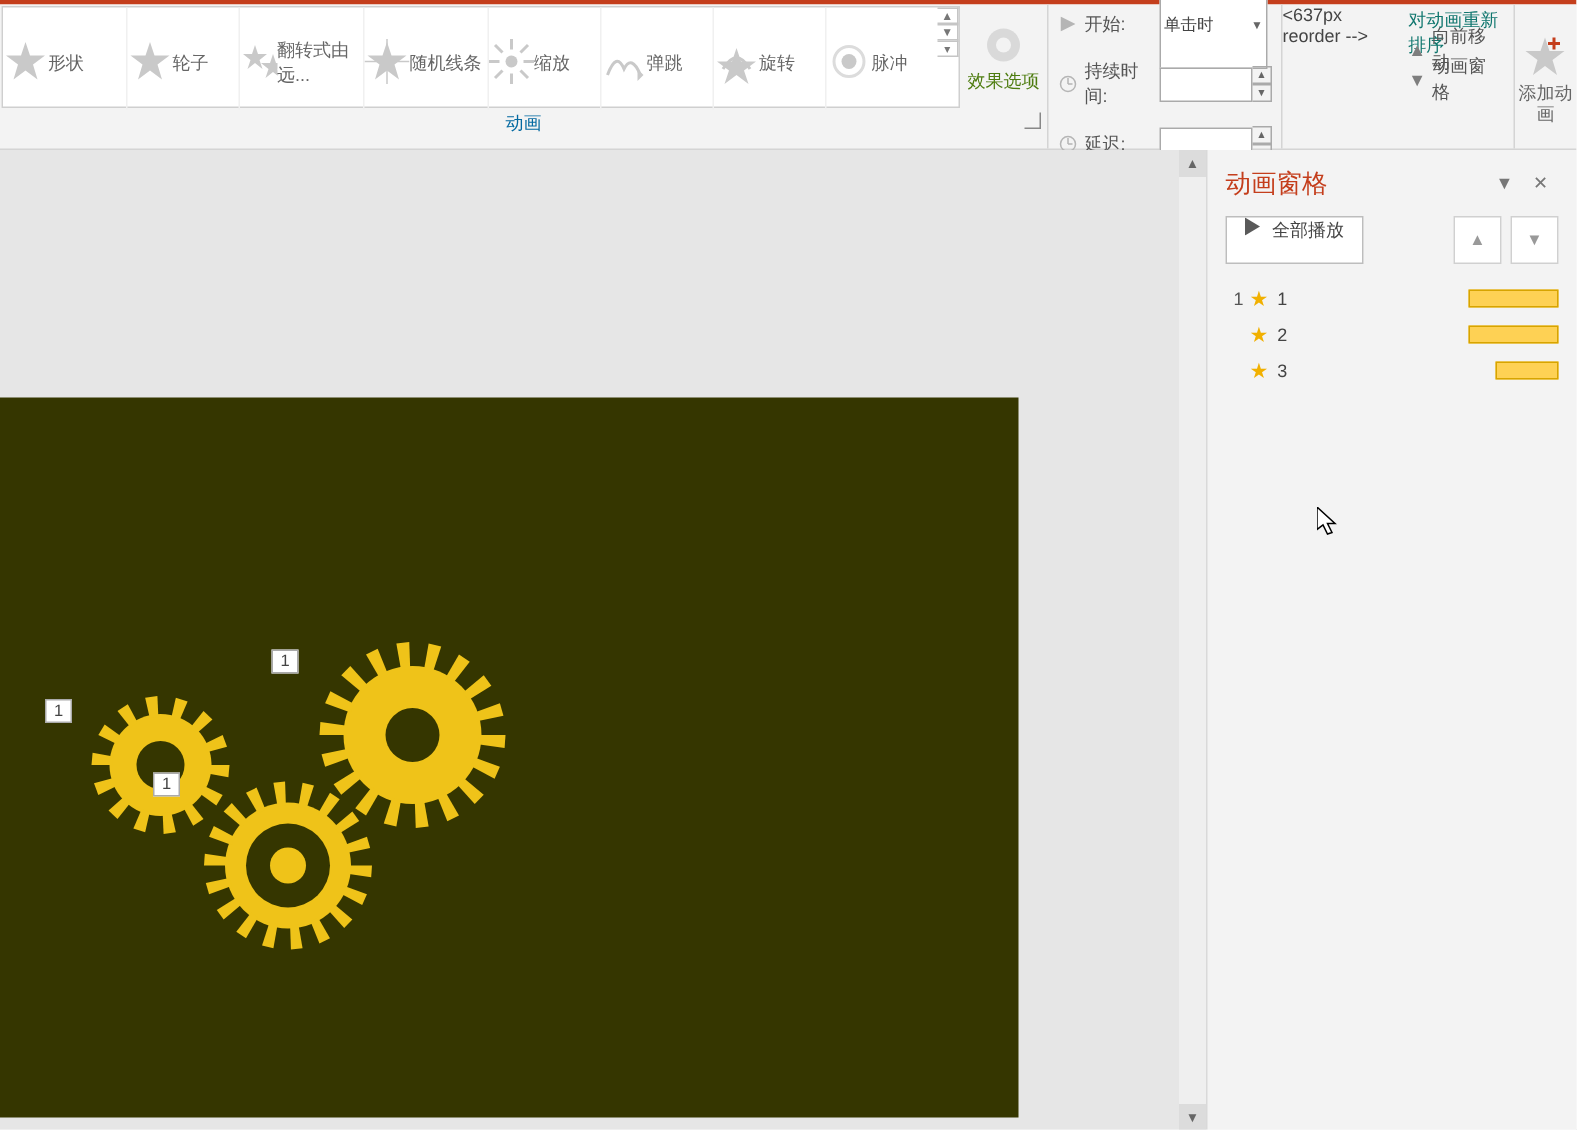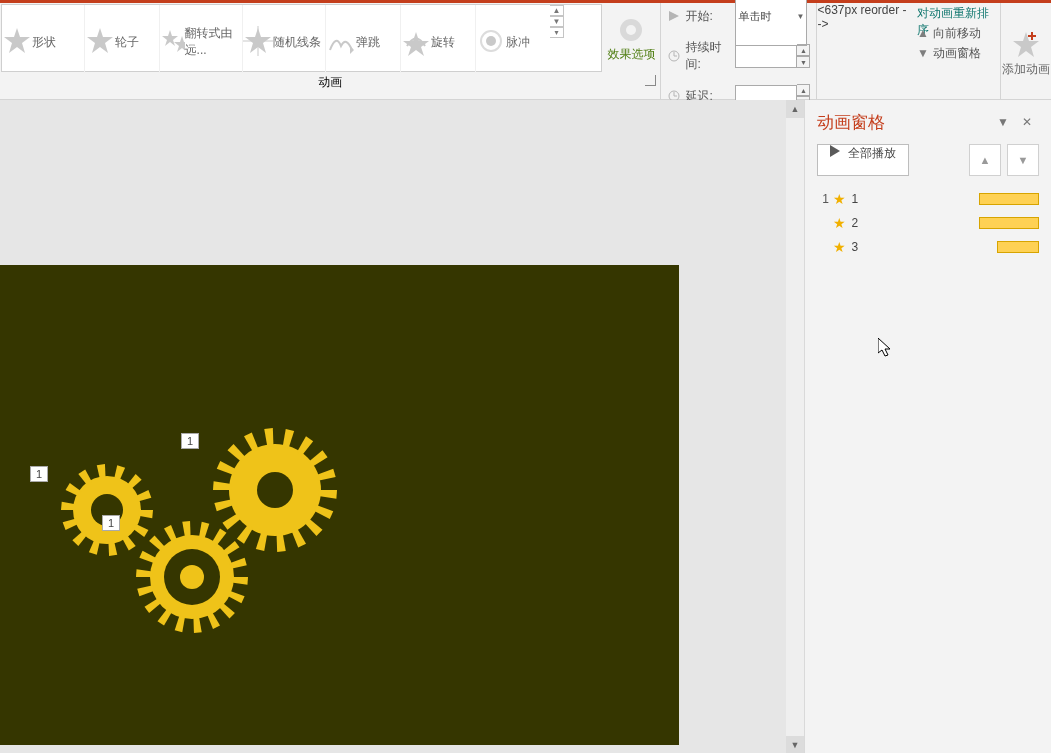--- a/index.html
+++ b/index.html
@@ -1,20 +1,20 @@
 <!DOCTYPE html>
 <html><head>
 <meta charset="utf-8">
 <style>
 html,body{margin:0;padding:0;width:1051px;height:753px;font-family:"Microsoft YaHei","Segoe UI",sans-serif;font-size:12px;overflow:hidden;background:#fff;color:#444}
 .topbar{height:3px;background:#c43e1c}
 .ribbon{height:96px;background:#f3f3f3;border-bottom:1px solid #d4d4d4;display:flex}
 .anim-group{display:flex;flex-direction:column;border-right:1px solid #d4d4d4;height:96px;box-sizing:border-box}
 .anim-items{display:flex;height:66px;align-items:flex-start;border:1px solid #cfcfcf;margin:1px 0 0 1px;background:#fff}
-.grp-label{height:28px;line-height:22px;text-align:center;font-size:12px;color:#000000;display:flex;align-items:flex-start;justify-content:center;padding-top:2px}
+.grp-label{height:28px;line-height:22px;text-align:center;font-size:12px;color:#0369a1;display:flex;align-items:flex-start;justify-content:center;padding-top:2px}
 .anim-btn{width:82px;height:64px;display:flex;align-items:center;justify-content:flex-start;padding-top:4px;border-left:1px solid #f0f0f0;cursor:pointer}
 .anim-btn:first-child{border-left:none}
 .anim-btn .lbl{margin-top:2px;font-size:12px;color:#666}
 .anim-btn.narrow{width:74px}
 .gallery-ctrl{width:14px;display:flex;flex-direction:column}
 .gallery-ctrl div{flex:1;border:1px solid #c5c5c5;border-left:none;display:flex;align-items:center;justify-content:center;font-size:8px;color:#777;cursor:pointer}
 .eff-opts{width:58px;display:flex;flex-direction:column;align-items:center;justify-content:center;padding-top:4px;cursor:pointer}
 .eff-opts .lbl{font-size:12px;color:#4d7c0f;text-align:right;line-height:14px;margin-top:2px}
 .launcher{height:28px;position:relative}
 .launcher .corner{position:absolute;right:4px;top:6px;width:10px;height:10px;border:1px solid #888;border-top:none;border-left:none;cursor:pointer}
@@ -90,20 +90,36 @@
               <g fill="#c9c9c9">
                 <polygon points="15,2 18,11 28,11 20,17 23,27 15,21 7,27 10,17 2,11 12,11"></polygon>
               </g>
               <line x1="15" y1="0" x2="15" y2="30" stroke="#c9c9c9"></line>
               <line x1="0" y1="15" x2="30" y2="15" stroke="#c9c9c9"></line>
             </svg>
           <span class="lbl">随机线条</span>
         </div>
         <div class="anim-btn narrow">
           <svg width="30" height="30">
+              <circle cx="15" cy="15" r="4" fill="#c9c9c9"></circle>
+              <g stroke="#c9c9c9" stroke-width="2">
+                <line x1="15" y1="0" x2="15" y2="7"></line>
+                <line x1="15" y1="23" x2="15" y2="30"></line>
+                <line x1="0" y1="15" x2="7" y2="15"></line>
+                <line x1="23" y1="15" x2="30" y2="15"></line>
+                <line x1="4" y1="4" x2="9" y2="9"></line>
+                <line x1="21" y1="21" x2="26" y2="26"></line>
+                <line x1="26" y1="4" x2="21" y2="9"></line>
+                <line x1="4" y1="26" x2="9" y2="21"></line>
+              </g>
+            </svg>
+          <span class="lbl">缩放</span>
+        </div>
+        <div class="anim-btn narrow">
+          <svg width="30" height="30">
               <path d="M4 24 Q10 8 15 20 Q20 10 26 24" stroke="#c9c9c9" fill="none" stroke-width="2"></path>
               <polygon points="24,20 28,24 24,28" fill="#c9c9c9"></polygon>
             </svg>
           <span class="lbl">弹跳</span>
         </div>
         <div class="anim-btn narrow">
           <svg width="30" height="30">
               <path d="M6 20 Q15 5 24 20" stroke="#c9c9c9" fill="none" stroke-width="2"></path>
               <polygon points="15,6 18,15 28,15 20,21 23,30 15,24 7,30 10,21 2,15 12,15" fill="#c9c9c9"></polygon>
             </svg>

